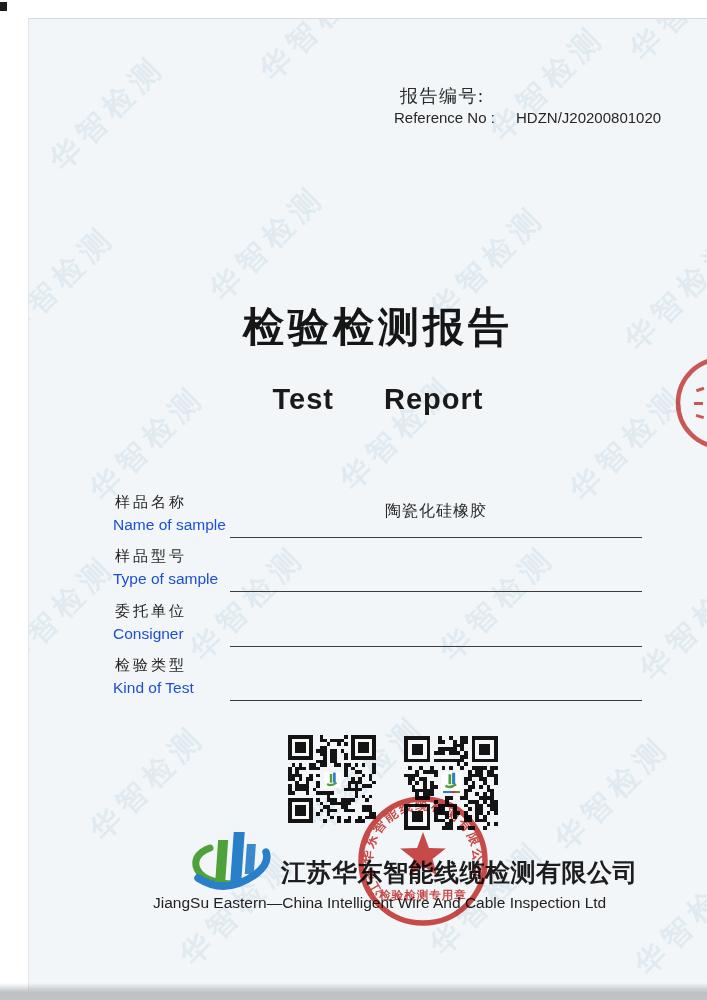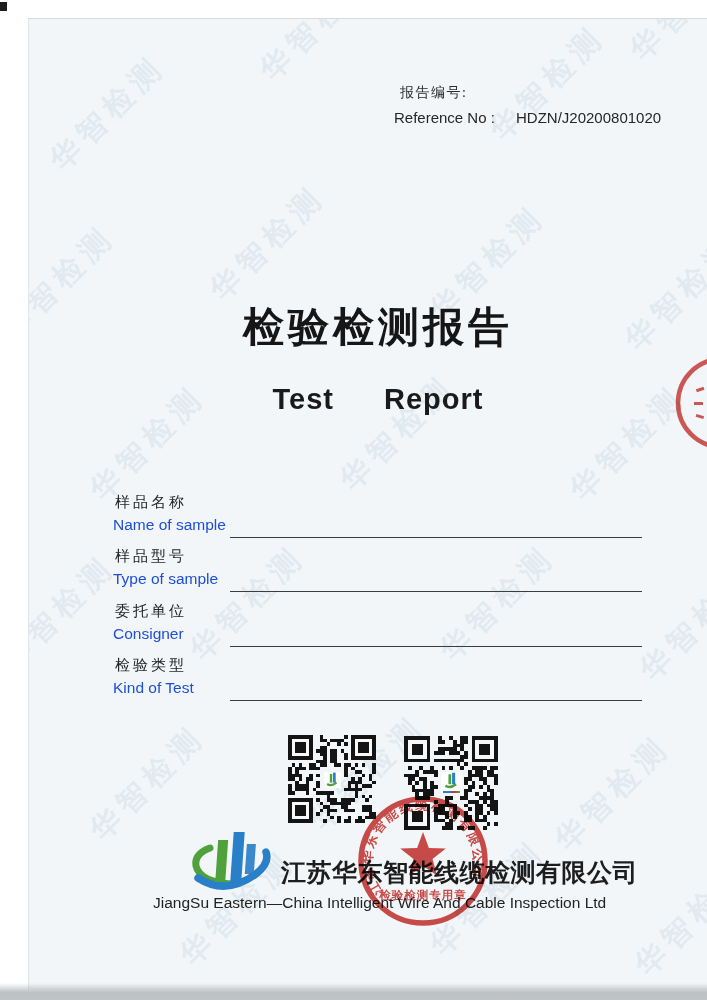--- a/index.html
+++ b/index.html
@@ -26,21 +26,21 @@
   }
   .layer { position:absolute; z-index:2; }
 
   #corner-mark { position:absolute; left:0; top:2px; width:7px; height:9px; background:#1d1d1d; z-index:4; }
   #bottom-shadow {
     position:absolute; left:0; top:983px; width:707px; height:17px; z-index:3;
     background:linear-gradient(to bottom, rgba(154,160,164,0) 0%, rgba(154,160,164,0.65) 55%, rgba(185,190,193,0.9) 100%);
   }
 
   
-  #report-no-zh { position:absolute; left:400px; top:84px; font-size:14px; letter-spacing:1.5px; color:#2b2b2b; }
+  #report-no-zh { position:absolute; left:400px; top:84px; font-size:18px; letter-spacing:1.5px; color:#2b2b2b; }
   #reference-row { position:absolute; left:394px; top:109px; font-size:15px; color:#262626; }
   #reference-row .ref-value { position:absolute; left:122px; top:0; white-space:nowrap; }
 
   
   #title-zh {
     position:absolute; left:28px; top:300px; width:700px; text-align:center;
     font-size:41px; font-weight:700; letter-spacing:4px; color:#161616;
   }
   #title-en {
     position:absolute; left:28px; top:383px; width:700px;
@@ -119,20 +119,21 @@
 
 <div id="title-zh" class="layer serif">检验检测报告</div>
 <div id="title-en" class="layer">
   <span>Test</span>
   <span>Report</span>
 </div>
 
 <div class="field-row layer" style="top:493px">
   <div class="f-zh serif">样品名称</div>
   <div class="f-en">Name of sample</div>
+  <div class="f-value serif">陶瓷化硅橡胶</div>
   <div class="f-line"></div>
 </div>
 <div class="field-row layer" style="top:547px">
   <div class="f-zh serif">样品型号</div>
   <div class="f-en">Type of sample</div>
   <div class="f-line"></div>
 </div>
 <div class="field-row layer" style="top:602px">
   <div class="f-zh serif">委托单位</div>
   <div class="f-en">Consigner</div>

